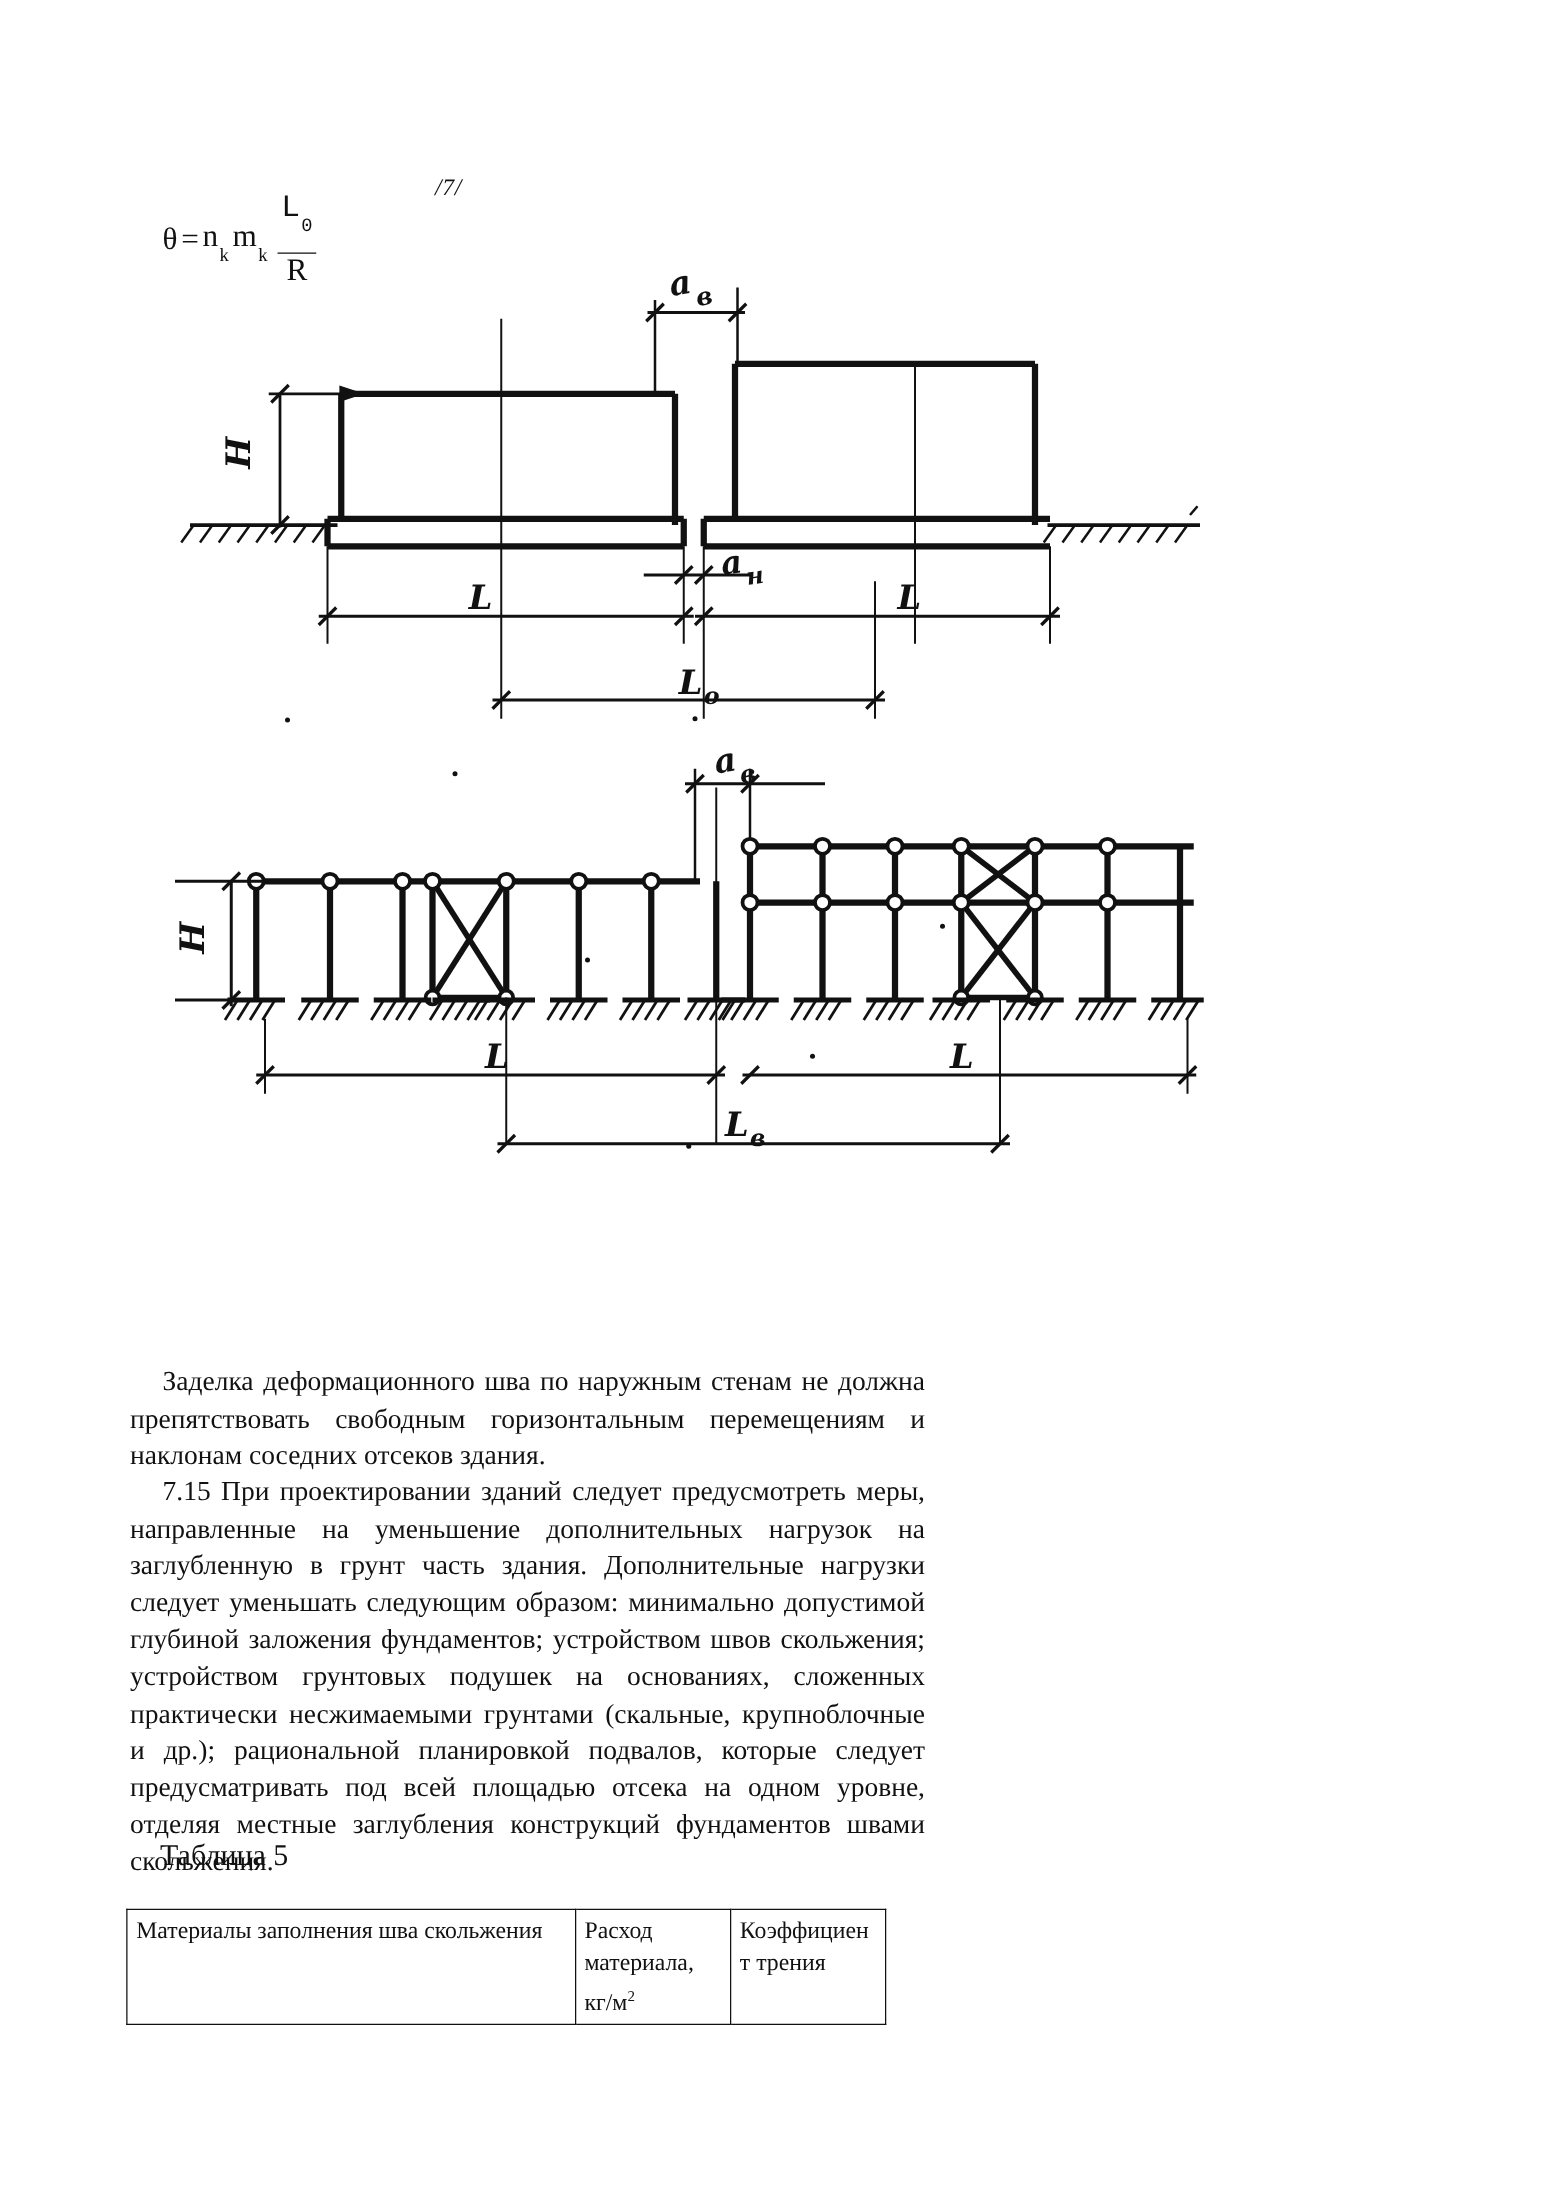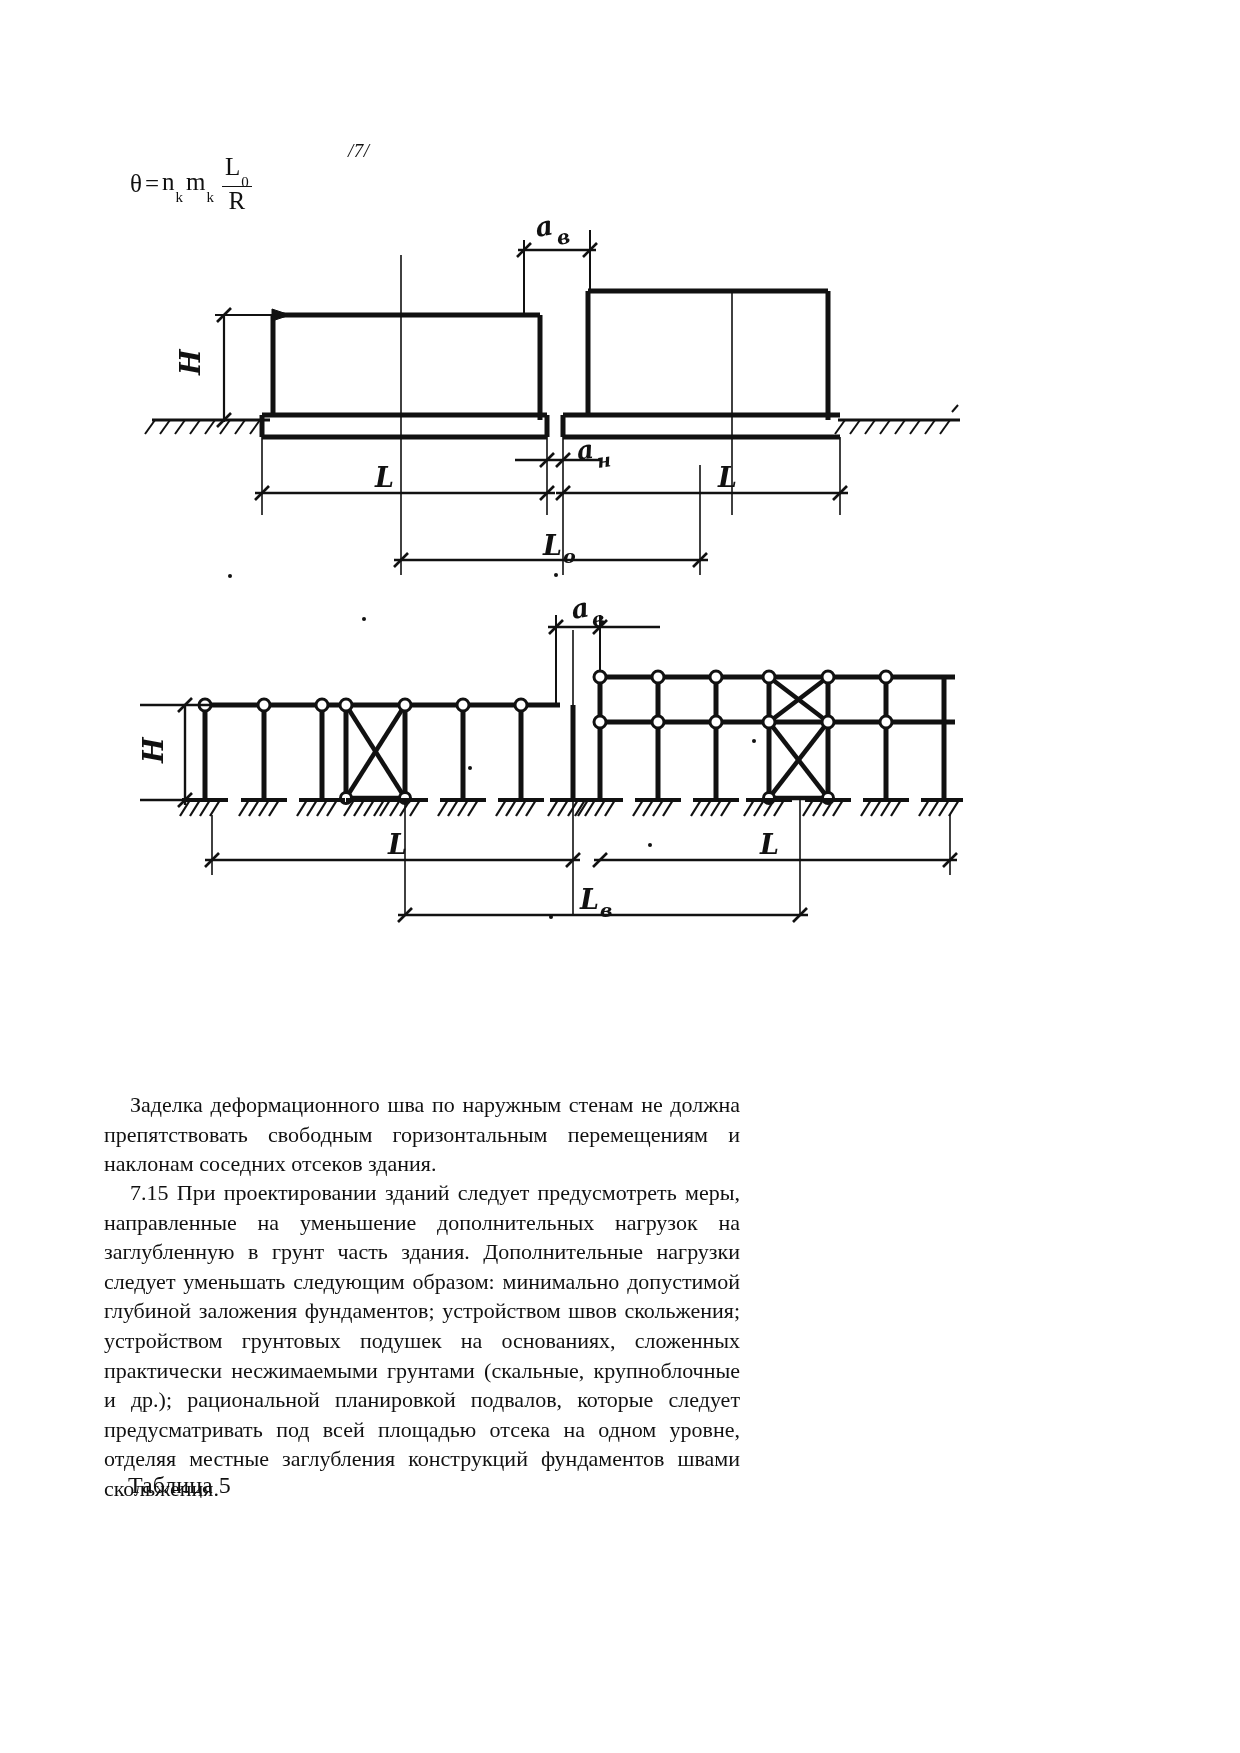--- a/index.html
+++ b/index.html
@@ -50,23 +50,24 @@
   }
   .frac {
     display: inline-flex;
     flex-direction: column;
     align-items: center;
     justify-content: center;
     margin-left: 5px;
     line-height: 1.05;
   }
   .frac .num {
-    padding: 0 3px 1px 3px;
+    padding: 0 3px 18px 3px;
     border-bottom: 1.6px solid #111;
     font-size: 25px;
+    font-family: Liberation Mono, monospace;
   }
   .frac .den {
     padding: 1px 3px 0 3px;
     font-size: 25px;
   }
   .eqnum {
     position: absolute;
     left: 248px;
     top: 0px;
     font-size: 19px;
@@ -495,14 +496,30 @@
     <span class="ind"></span><span>Заделка деформационного шва по наружным стенам не должна препятствовать свободным горизонтальным перемещениям и наклонам соседних отсеков здания.</span>
   </div>
 
   <div class="para p2">
     <span class="ind"></span><span>7.15 При проектировании зданий следует предусмотреть меры, направленные на уменьшение дополнительных нагрузок на заглубленную в грунт часть здания. Дополнительные нагрузки следует уменьшать следующим образом: минимально допустимой глубиной заложения фундаментов; устройством швов скольжения; устройством грунтовых подушек на основаниях, сложенных практически несжимаемыми грунтами (скальные, крупноблочные и др.); рациональной планировкой подвалов, которые следует предусматривать под всей площадью отсека на одном уровне, отделяя местные заглубления конструкций фундаментов швами скольжения.</span>
   </div>
 
 
   <div class="table-title">Таблица 5</div>
 
+  <table class="t5">
+    <tbody>
+      <tr>
+        <td class="c1 hdr-cell">Материалы заполнения шва скольжения</td>
+        <td class="c2 hdr-cell">
+          <span>Расход</span><br>
+          <span>материала,</span><br>
+          <span>кг/м</span><span class="sup">2</span>
+        </td>
+        <td class="c3 hdr-cell">
+          <span>Коэффициен</span><br>
+          <span>т трения</span>
+        </td>
+      </tr>
+    </tbody>
+  </table>
 
 </div>
 
 </body></html>

